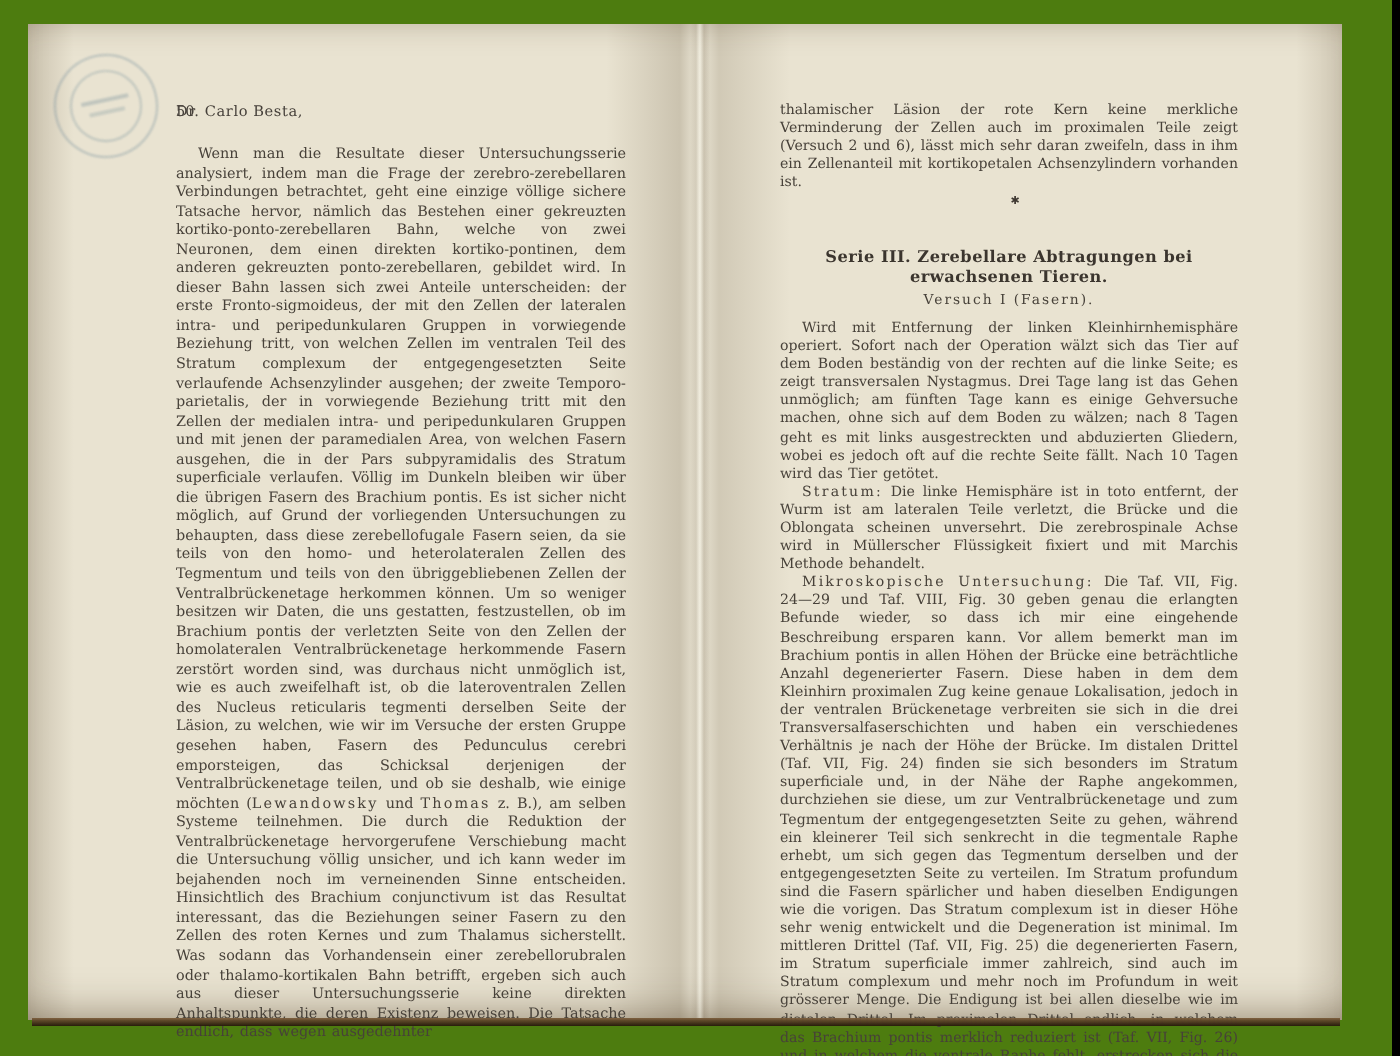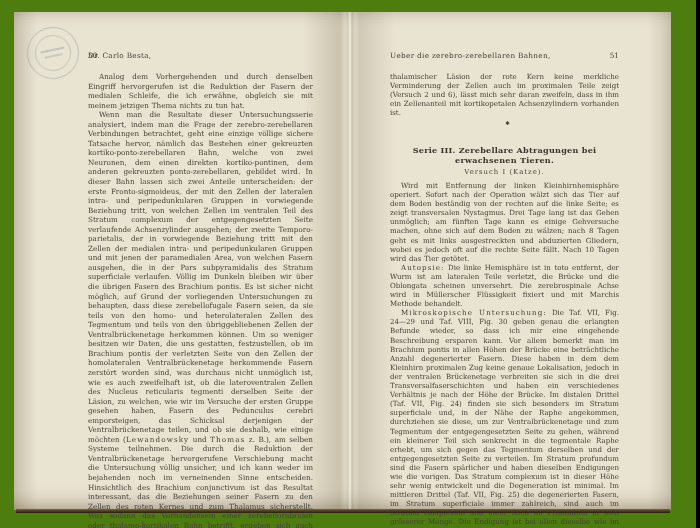--- a/index.html
+++ b/index.html
@@ -81,31 +81,26 @@
     <div class="page-col left">
       <div class="stamp">
         <i class="c2"></i>
         <i class="tl"></i>
         <i class="tl tl2"></i>
       </div>
       <div class="head">
         <span class="folio">50</span>
         <span class="rh">Dr. Carlo Besta,</span>
       </div>
-      <p class="para indent">Analog dem Vorhergehenden und durch denselben Eingriff hervorgerufen ist die Reduktion der Fasern der medialen Schleife, die ich erwähne, obgleich sie mit meinem jetzigen Thema nichts zu tun hat.</p>
       <p class="para indent"><span>Wenn man die Resultate dieser Untersuchungsserie analysiert, indem man die Frage der zerebro-zerebellaren Verbindungen betrachtet, geht eine einzige völlige sichere Tatsache hervor, nämlich das Bestehen einer gekreuzten kortiko-ponto-zerebellaren Bahn, welche von zwei Neuronen, dem einen direkten kortiko-pontinen, dem anderen gekreuzten ponto-zerebellaren, gebildet wird. In dieser Bahn lassen sich zwei Anteile unterscheiden: der erste Fronto-sigmoideus, der mit den Zellen der lateralen intra- und peripedunkularen Gruppen in vorwiegende Beziehung tritt, von welchen Zellen im ventralen Teil des Stratum complexum der entgegengesetzten Seite verlaufende Achsenzylinder ausgehen; der zweite Temporo-parietalis, der in vorwiegende Beziehung tritt mit den Zellen der medialen intra- und peripedunkularen Gruppen und mit jenen der paramedialen Area, von welchen Fasern ausgehen, die in der Pars subpyramidalis des Stratum superficiale verlaufen. Völlig im Dunkeln bleiben wir über die übrigen Fasern des Brachium pontis. Es ist sicher nicht möglich, auf Grund der vorliegenden Untersuchungen zu behaupten, dass diese zerebellofugale Fasern seien, da sie teils von den homo- und heterolateralen Zellen des Tegmentum und teils von den übriggebliebenen Zellen der Ventralbrückenetage herkommen können. Um so weniger besitzen wir Daten, die uns gestatten, festzustellen, ob im Brachium pontis der verletzten Seite von den Zellen der homolateralen Ventralbrückenetage herkommende Fasern zerstört worden sind, was durchaus nicht unmöglich ist, wie es auch zweifelhaft ist, ob die lateroventralen Zellen des Nucleus reticularis tegmenti derselben Seite der Läsion, zu welchen, wie wir im Versuche der ersten Gruppe gesehen haben, Fasern des Pedunculus cerebri emporsteigen, das Schicksal derjenigen der Ventralbrückenetage teilen, und ob sie deshalb, wie einige möchten (</span><span class="sperr">Lewandowsky</span><span> und </span><span class="sperr">Thomas</span><span> z. B.), am selben Systeme teilnehmen. Die durch die Reduktion der Ventralbrückenetage hervorgerufene Verschiebung macht die Untersuchung völlig unsicher, und ich kann weder im bejahenden noch im verneinenden Sinne entscheiden. Hinsichtlich des Brachium conjunctivum ist das Resultat interessant, das die Beziehungen seiner Fasern zu den Zellen des roten Kernes und zum Thalamus sicherstellt. Was sodann das Vorhandensein einer zerebellorubralen oder thalamo-kortikalen Bahn betrifft, ergeben sich auch aus dieser Untersuchungsserie keine direkten Anhaltspunkte, die deren Existenz beweisen. Die Tatsache endlich, dass wegen ausgedehnter</span></p>
     </div>
 
     <div class="page-col right">
-      <div class="head">
-        <span class="rh">Ueber die zerebro-zerebellaren Bahnen,</span>
-        <span class="folio fright">51</span>
-      </div>
       <p class="para">thalamischer Läsion der rote Kern keine merkliche Verminderung der Zellen auch im proximalen Teile zeigt (Versuch 2 und 6), lässt mich sehr daran zweifeln, dass in ihm ein Zellenanteil mit kortikopetalen Achsenzylindern vorhanden ist.</p>
       <div class="ornament">✱</div>
       <h3 class="section-heading">Serie III.  Zerebellare Abtragungen bei erwachsenen Tieren.</h3>
-      <div class="subheading">Versuch I (Katze).</div>
+      <div class="subheading">Versuch I (Fasern).</div>
       <p class="para indent">Wird mit Entfernung der linken Kleinhirnhemisphäre operiert. Sofort nach der Operation wälzt sich das Tier auf dem Boden beständig von der rechten auf die linke Seite; es zeigt transversalen Nystagmus. Drei Tage lang ist das Gehen unmöglich; am fünften Tage kann es einige Gehversuche machen, ohne sich auf dem Boden zu wälzen; nach 8 Tagen geht es mit links ausgestreckten und abduzierten Gliedern, wobei es jedoch oft auf die rechte Seite fällt. Nach 10 Tagen wird das Tier getötet.</p>
-      <p class="para indent"><span class="sperr">Autopsie:</span><span> Die linke Hemisphäre ist in toto entfernt, der Wurm ist am lateralen Teile verletzt, die Brücke und die Oblongata scheinen unversehrt. Die zerebrospinale Achse wird in Müllerscher Flüssigkeit fixiert und mit Marchis Methode behandelt.</span></p>
+      <p class="para indent"><span class="sperr">Stratum:</span><span> Die linke Hemisphäre ist in toto entfernt, der Wurm ist am lateralen Teile verletzt, die Brücke und die Oblongata scheinen unversehrt. Die zerebrospinale Achse wird in Müllerscher Flüssigkeit fixiert und mit Marchis Methode behandelt.</span></p>
       <p class="para indent"><span class="sperr">Mikroskopische Untersuchung:</span><span> Die Taf. VII, Fig. 24—29 und Taf. VIII, Fig. 30 geben genau die erlangten Befunde wieder, so dass ich mir eine eingehende Beschreibung ersparen kann. Vor allem bemerkt man im Brachium pontis in allen Höhen der Brücke eine beträchtliche Anzahl degenerierter Fasern. Diese haben in dem dem Kleinhirn proximalen Zug keine genaue Lokalisation, jedoch in der ventralen Brückenetage verbreiten sie sich in die drei Transversalfaserschichten und haben ein verschiedenes Verhältnis je nach der Höhe der Brücke. Im distalen Drittel (Taf. VII, Fig. 24) finden sie sich besonders im Stratum superficiale und, in der Nähe der Raphe angekommen, durchziehen sie diese, um zur Ventralbrückenetage und zum Tegmentum der entgegengesetzten Seite zu gehen, während ein kleinerer Teil sich senkrecht in die tegmentale Raphe erhebt, um sich gegen das Tegmentum derselben und der entgegengesetzten Seite zu verteilen. Im Stratum profundum sind die Fasern spärlicher und haben dieselben Endigungen wie die vorigen. Das Stratum complexum ist in dieser Höhe sehr wenig entwickelt und die Degeneration ist minimal. Im mittleren Drittel (Taf. VII, Fig. 25) die degenerierten Fasern, im Stratum superficiale immer zahlreich, sind auch im Stratum complexum und mehr noch im Profundum in weit grösserer Menge. Die Endigung ist bei allen dieselbe wie im distalen Drittel. Im proximalen Drittel endlich, in welchem das Brachium pontis merklich reduziert ist (Taf. VII, Fig. 26) und in welchem die ventrale Raphe fehlt, erstrecken sich die degenerierten Fasern nur zur Ventralbrückenetage der entgegengesetzten Seite. Die Zahl der degenerierten Fasern im Brachium pontis ist ziemlich beträchtlich, man kann sie auf ungefähr ein Drittel der Gesamtzahl berechnen; sie folgen vorzugsweise dem Stratum superficiale und dem Stratum profundum. Was das Brachium conjunctivum betrifft, hatte man in diesem Falle seine Degeneration in toto;</span></p>
     </div>
   </div>
 </div>
 
 </body></html>

